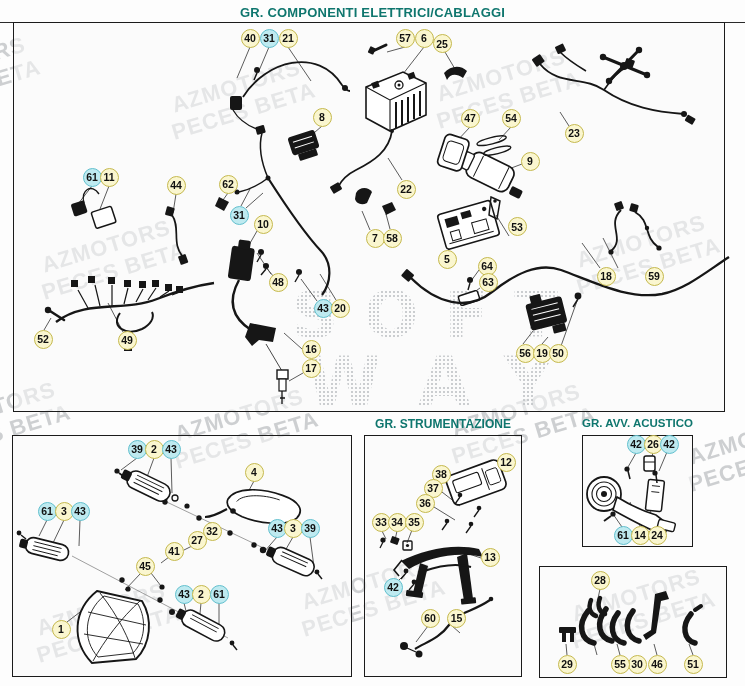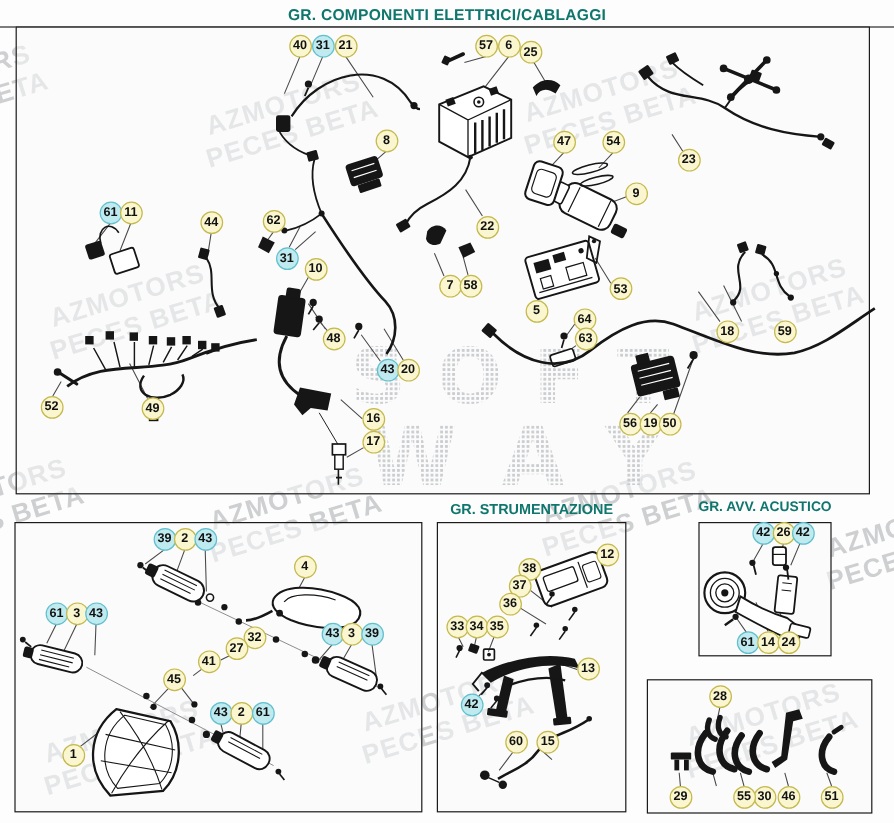--- a/index.html
+++ b/index.html
@@ -466,21 +466,21 @@
       <div class="callout y" style="left: 520.5px; top: 151.5px;">9</div>
       <div class="callout c" style="left: 82.5px; top: 167.5px;">61</div>
       <div class="callout y" style="left: 99.5px; top: 167.5px;">11</div>
       <div class="callout y" style="left: 166.5px; top: 175.5px;">44</div>
       <div class="callout y" style="left: 218.5px; top: 174.5px;">62</div>
       <div class="callout c" style="left: 229.5px; top: 205.5px;">31</div>
       <div class="callout y" style="left: 396.5px; top: 179.5px;">22</div>
       <div class="callout y" style="left: 253.5px; top: 214.5px;">10</div>
       <div class="callout y" style="left: 365.5px; top: 228.5px;">7</div>
       <div class="callout y" style="left: 382.5px; top: 228.5px;">58</div>
-      <div class="callout y" style="left: 507.5px; top: 231px;">53</div>
+      <div class="callout y" style="left: 507.5px; top: 217px;">53</div>
       <div class="callout y" style="left: 437.5px; top: 249.5px;">5</div>
       <div class="callout y" style="left: 268.5px; top: 272.5px;">48</div>
       <div class="callout y" style="left: 477.5px; top: 256.5px;">64</div>
       <div class="callout y" style="left: 478.5px; top: 272.5px;">63</div>
       <div class="callout y" style="left: 596.5px; top: 266.5px;">18</div>
       <div class="callout y" style="left: 613.5px; top: 266.5px; margin-left: 31px;">59</div>
       <div class="callout c" style="left: 313.5px; top: 298.5px;">43</div>
       <div class="callout y" style="left: 330.5px; top: 298.5px;">20</div>
       <div class="callout y" style="left: 33.5px; top: 329.5px;">52</div>
       <div class="callout y" style="left: 117.5px; top: 330.5px;">49</div>

